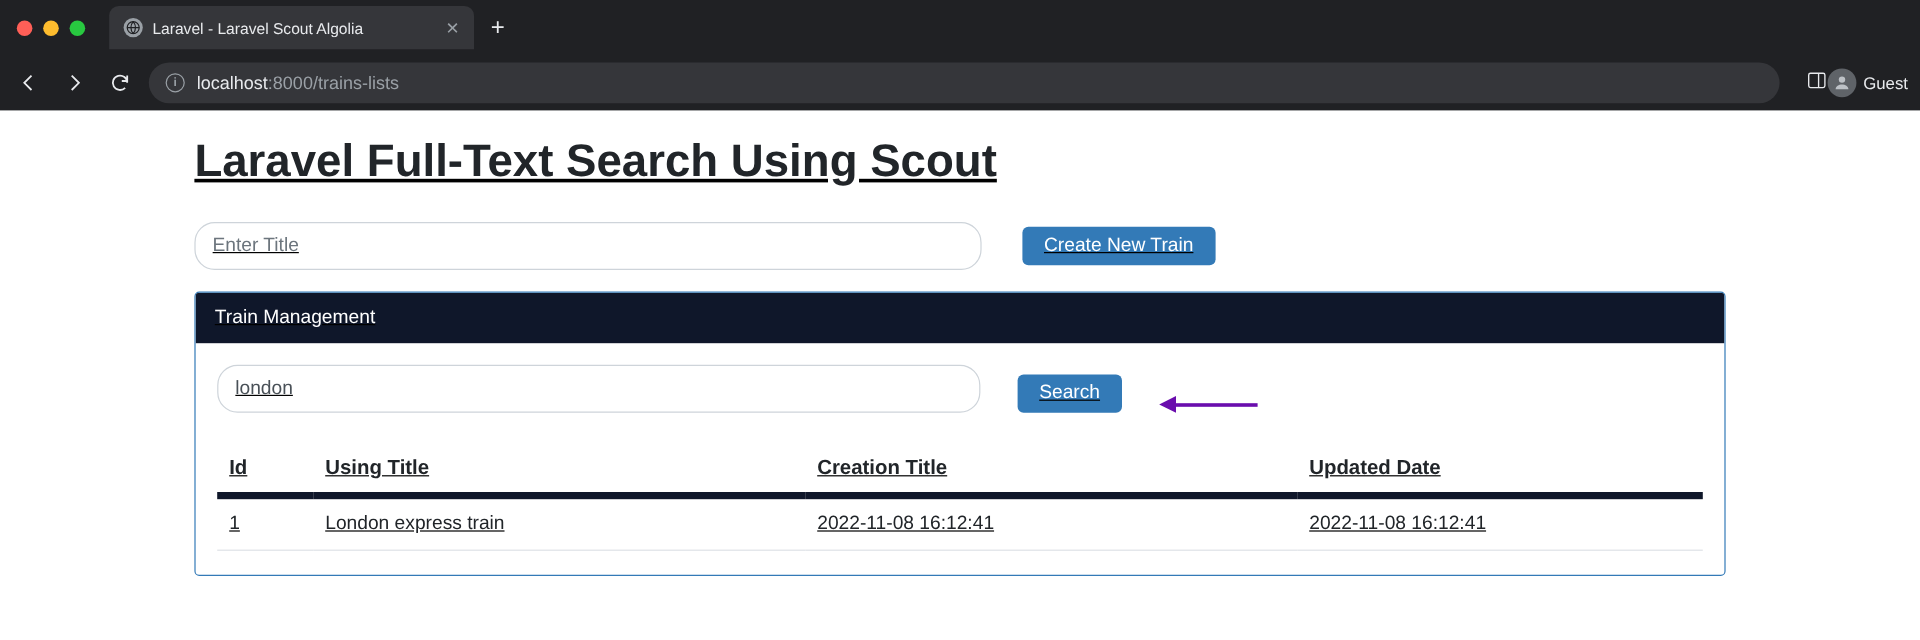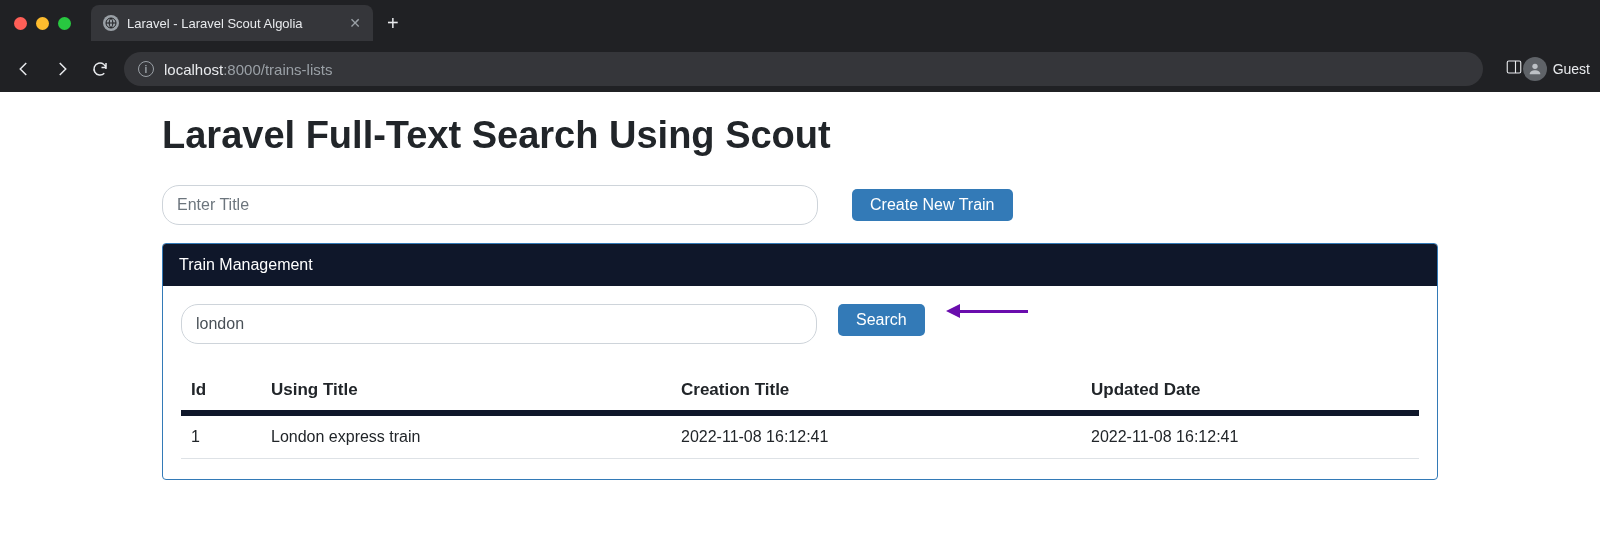--- a/index.html
+++ b/index.html
@@ -6,42 +6,42 @@
   html, body { width: 1600px; height: 533px; font-family: -apple-system, BlinkMacSystemFont, "Segoe UI", Helvetica, Arial, sans-serif; background: #fff; }
 
   
   .browser-chrome { background: #202124; color: #e8eaed; }
   .tab-strip { display: flex; align-items: center; height: 46px; padding-left: 14px; }
   .traffic-lights { display: flex; gap: 9px; margin-right: 20px; }
   .tl { width: 13px; height: 13px; border-radius: 50%; }
   .tl-red { background: #ff5f57; }
   .tl-yellow { background: #febc2e; }
   .tl-green { background: #28c840; }
-  .tab { display: flex; align-items: center; background: #35363a; height: 36px; border-radius: 8px 8px 0 0; padding: 0 12px; gap: 8px; font-size: 13px; color: #e8eaed; width: 282px; }
+  .tab { display: flex; align-items: center; background: #35363a; height: 36px; border-radius: 8px 8px 0 0; padding: 0 12px; gap: 8px; font-size: 13px; color: #e8eaed; width: 304px; }
   .tab-favicon { width: 16px; height: 16px; border-radius: 50%; background: #9aa0a6; display: flex; align-items: center; justify-content: center; }
   .tab-favicon svg { width: 12px; height: 12px; fill: #202124; }
   .tab-title { flex: 1; white-space: nowrap; overflow: hidden; text-overflow: ellipsis; }
   .tab-close { font-size: 14px; color: #9aa0a6; cursor: pointer; }
   .new-tab { margin-left: 14px; color: #e8eaed; font-size: 20px; cursor: pointer; line-height: 1; }
 
   .toolbar { display: flex; align-items: center; height: 46px; padding: 0 10px; gap: 10px; }
   .nav-btn { width: 28px; height: 28px; display: flex; align-items: center; justify-content: center; color: #e8eaed; cursor: pointer; }
   .nav-btn svg { width: 18px; height: 18px; stroke: #e8eaed; stroke-width: 2; fill: none; }
   .omnibox { flex: 1; height: 34px; background: #35363a; border-radius: 17px; display: flex; align-items: center; padding: 0 14px; gap: 10px; font-size: 15px; color: #e8eaed; }
   .omnibox-icon { width: 16px; height: 16px; border: 1.5px solid #9aa0a6; border-radius: 50%; display: flex; align-items: center; justify-content: center; font-size: 10px; color: #9aa0a6; font-weight: bold; }
   .url-host { color: #e8eaed; }
   .url-rest { color: #9aa0a6; }
   .right-icons { display: flex; align-items: center; margin-left: 12px; }
   .panel-icon svg { width: 18px; height: 18px; stroke: #e8eaed; stroke-width: 1.5; fill: none; }
   .guest { display: flex; align-items: center; gap: 6px; color: #e8eaed; font-size: 14px; }
   .guest-avatar { width: 24px; height: 24px; border-radius: 50%; background: #5f6368; display: flex; align-items: center; justify-content: center; }
   .guest-avatar svg { width: 16px; height: 16px; fill: #bdc1c6; }
 
   
-  .page { padding: 22px 162px 0 162px; }
+  .page { padding: 22px 162px 0 162px; text-decoration: underline; }
   h1.page-title { font-size: 38px; font-weight: 700; color: #212529; margin-bottom: 28px; }
 
   .top-row { display: flex; align-items: center; gap: 34px; margin-bottom: 18px; }
   .form-control {
     height: 40px; border: 1px solid #ced4da; border-radius: 17px;
     padding: 0 14px; font-size: 16px; color: #495057; background: #fff;
     outline: none;
   }
   .form-control::placeholder { color: #6c757d; }
   .title-input { width: 656px; }
@@ -50,21 +50,21 @@
     display: inline-flex; align-items: center; justify-content: center;
     height: 32px; padding: 0 18px; border-radius: 5px; border: none;
     font-size: 16px; cursor: pointer; color: #fff;
     background: #337ab7;
   }
 
   .panel { border: 1px solid #337ab7; border-radius: 4px; overflow: hidden; }
   .panel-heading { background: #0f172a; color: #fff; padding: 12px 16px; font-size: 16px; }
   .panel-body { padding: 18px 18px 20px 18px; }
 
-  .search-row { display: flex; align-items: flex-start; gap: 21px; margin-bottom: 26px; }
+  .search-row { display: flex; align-items: flex-end; gap: 31px; margin-bottom: 26px; }
   .search-input { width: 636px; }
 
   table { width: 100%; border-collapse: collapse; }
   th { text-align: left; font-weight: 700; font-size: 17px; color: #212529; padding: 10px 10px; border-bottom: 6px solid #0f172a; }
   td { font-size: 16px; color: #212529; padding: 12px 10px; border-bottom: 1px solid #dee2e6; }
   th:nth-child(1), td:nth-child(1) { width: 80px; }
   th:nth-child(2), td:nth-child(2) { width: 410px; }
   th:nth-child(3), td:nth-child(3) { width: 410px; }
 
   

